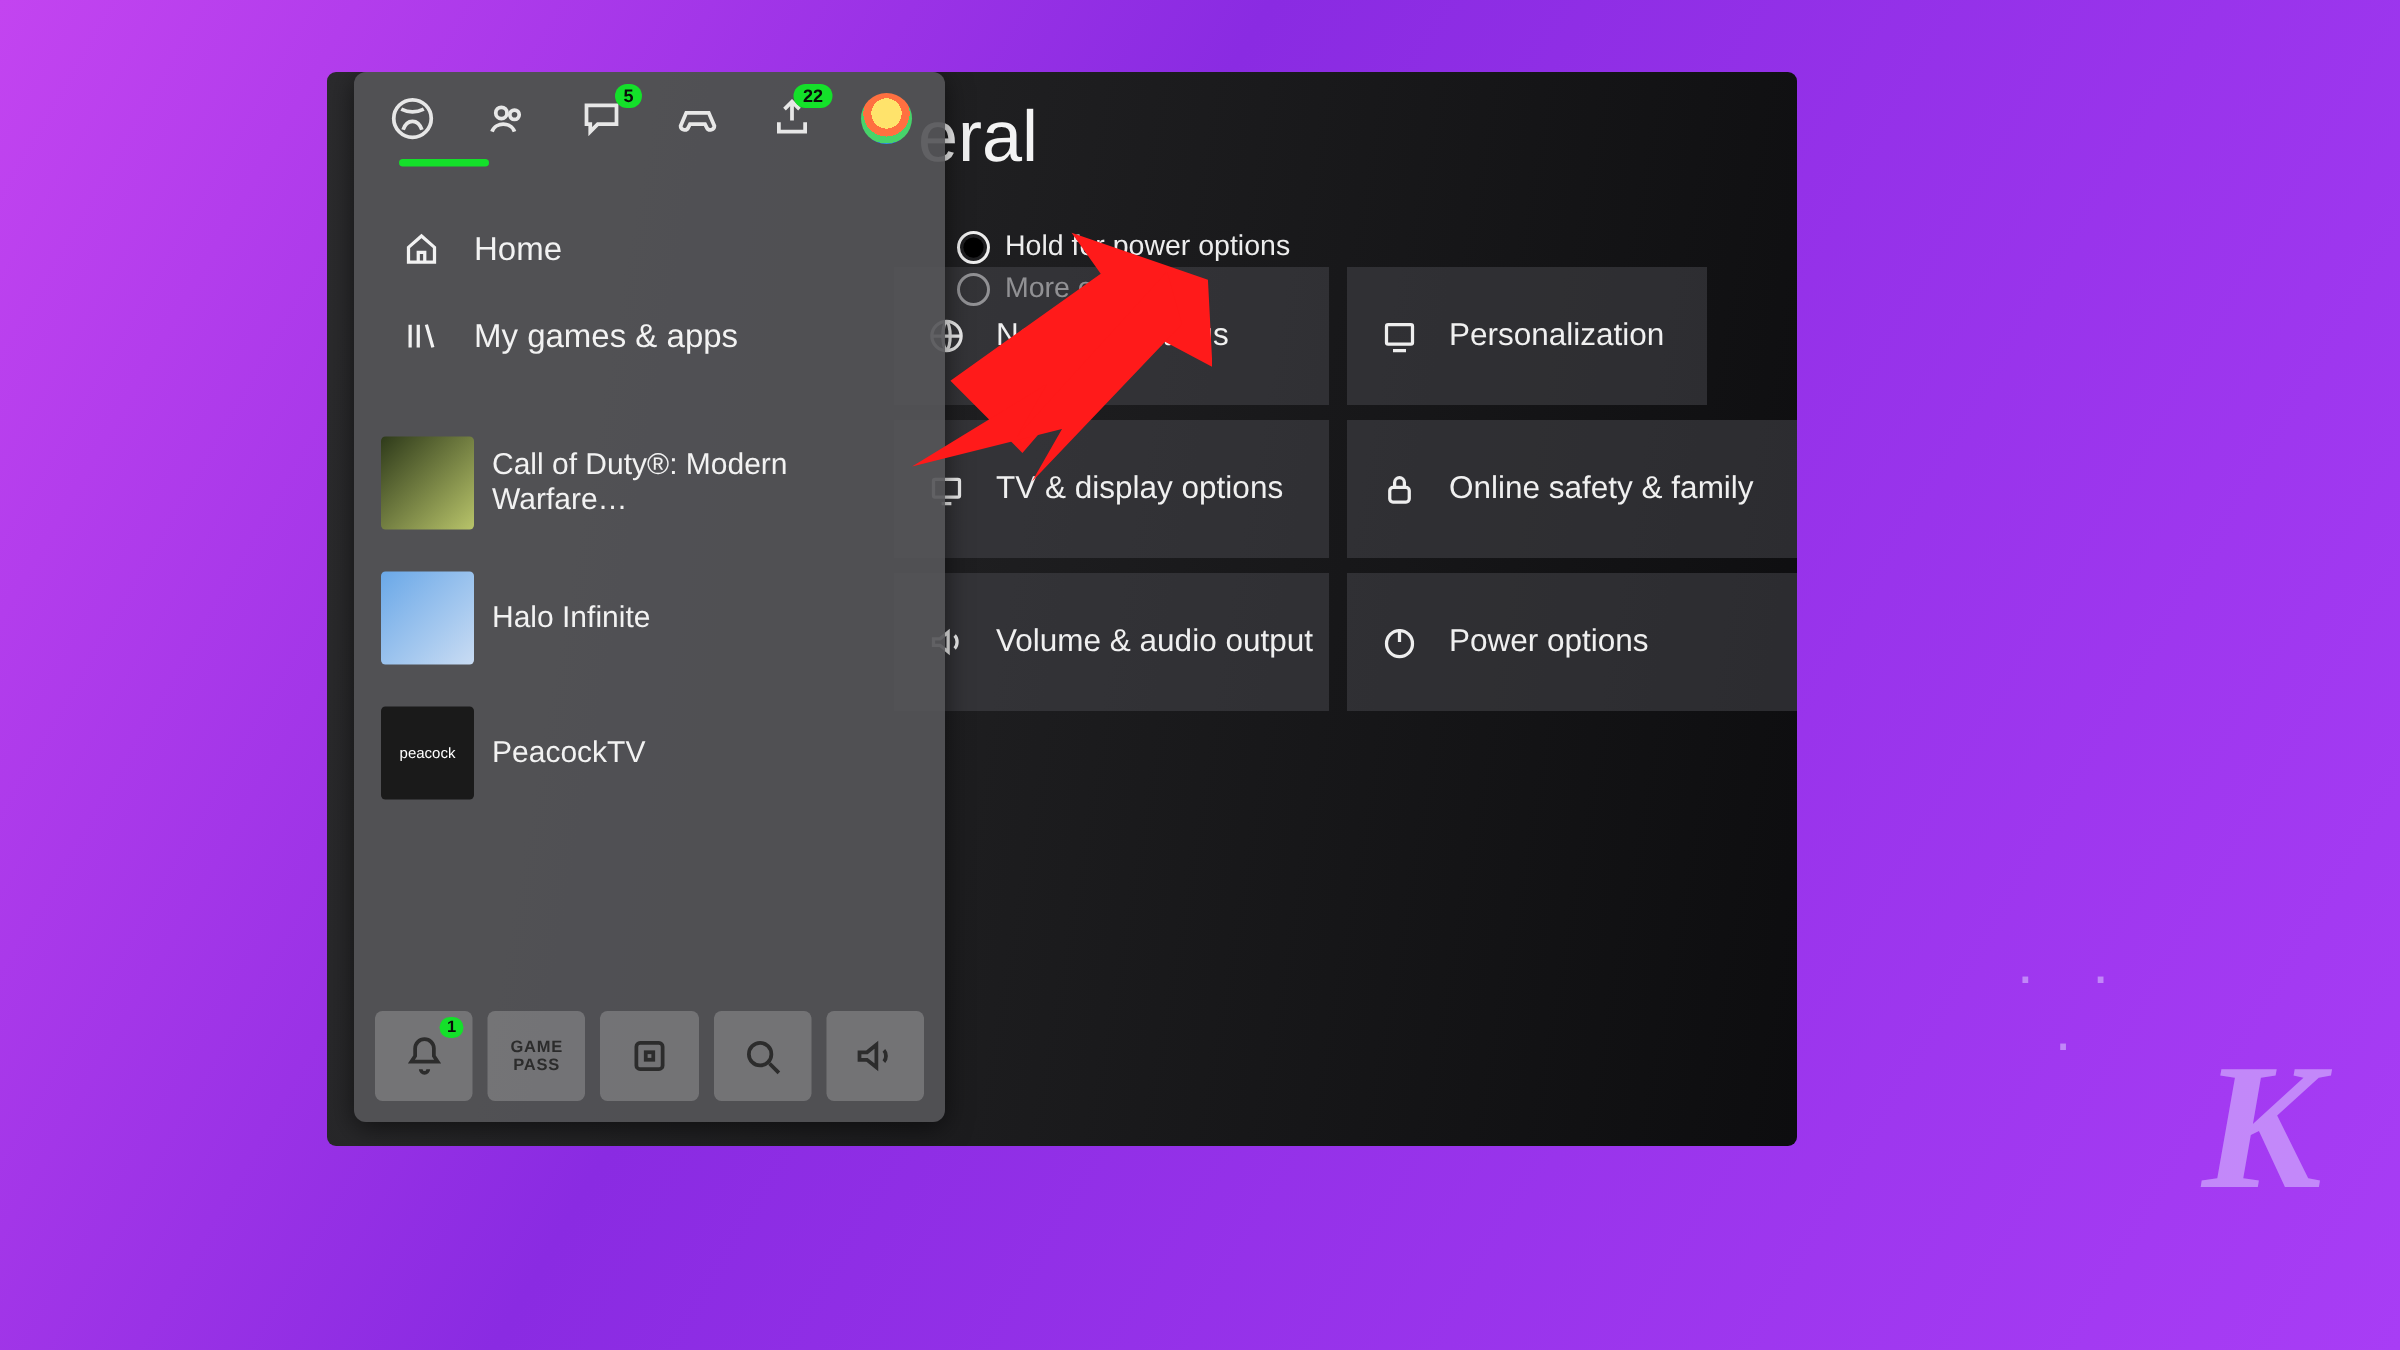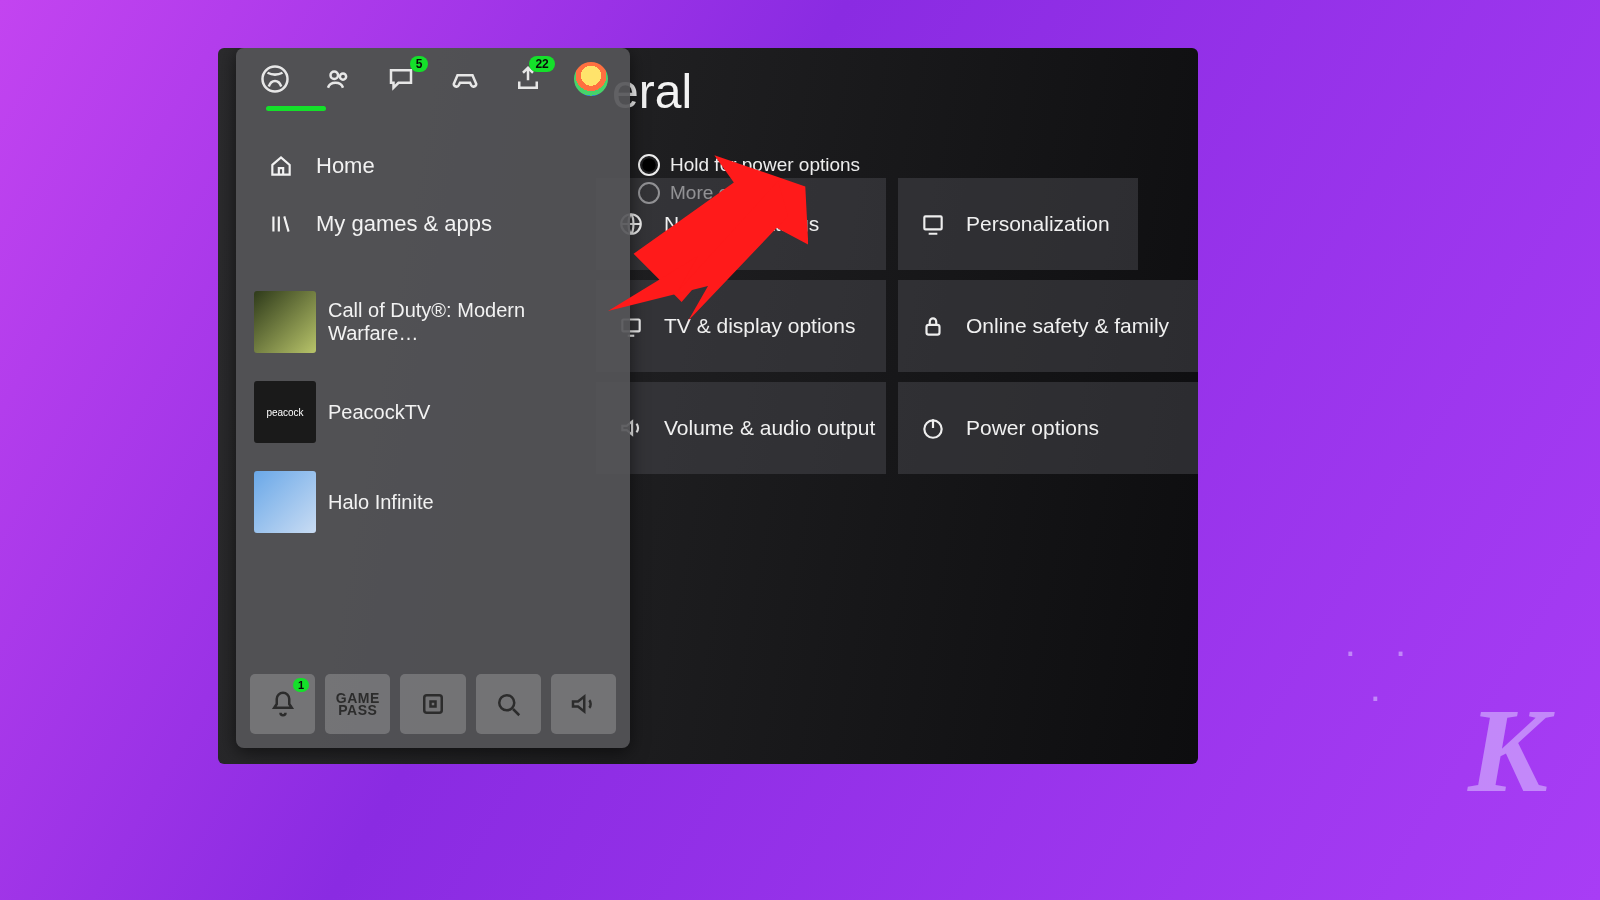--- a/index.html
+++ b/index.html
@@ -67,21 +67,21 @@
   .highlight-inner { position:absolute; inset:0; border:4px solid #17e028; border-radius:3px; pointer-events:none;}
   .bottom-bar {
     display:flex; gap:10px; padding:10px 14px 14px 14px;
   }
   .btile {
     width:66px; height:60px; background:rgba(210,210,210,0.28);
     border-radius:5px; display:flex; align-items:center; justify-content:center; position:relative;
   }
   .btile svg { width:30px; height:30px; stroke:#2c2c2c; fill:none; stroke-width:2;}
   .btile .badge { top:4px; right:6px; font-size:11px; padding:0 5px;}
-  .gp { font-size:14px; font-weight:800; text-align:center; line-height:12px; color:#2c2c2c; letter-spacing:0.5px;}
+  .gp { font-size:11px; font-weight:800; text-align:center; line-height:12px; color:#2c2c2c; letter-spacing:0.5px;}
   
   .bg-title { position:absolute; left:394px; top:16px; font-size:48px; color:#f3f3f3; font-weight:400;}
   .hint { position:absolute; display:flex; align-items:center; gap:10px; font-size:19px; color:#ededed;}
   .hint .ico { width:22px; height:22px; border:2px solid #ededed; border-radius:50%; display:flex;align-items:center;justify-content:center;}
   .tile {
     position:absolute; height:92px;
     background:rgba(70,70,74,0.55);
     display:flex; align-items:center; gap:18px;
     padding-left:20px; font-size:21px; color:#f0f0f0;
   }
@@ -236,28 +236,28 @@
       </div>
 
       <div style="height:18px"></div>
 
 
       <div class="menu-item app">
         <div class="thumb" style="background:linear-gradient(135deg,#2e3a1a,#b8c46a)"></div>
         <span>Call of Duty®: Modern Warfare…</span>
       </div>
       <div class="menu-item app">
+        <div class="thumb" style="background:linear-gradient(135deg,#6aa8e8,#c9dcf3)"></div>
+        <span>Halo Infinite</span>
+      </div>
+      <div class="menu-item app">
         <div class="thumb" style="background:#1a1a1a">
             <span>peacock</span>
           </div>
         <span>PeacockTV</span>
-      </div>
-      <div class="menu-item app">
-        <div class="thumb" style="background:linear-gradient(135deg,#6aa8e8,#c9dcf3)"></div>
-        <span>Halo Infinite</span>
       </div>
     </div>
 
     <div class="bottom-bar">
       <div class="btile">
         <svg viewBox="0 0 24 24">
             <path d="M12 3a5 5 0 0 0-5 5v4l-2 3h14l-2-3V8a5 5 0 0 0-5-5z"></path>
             <path d="M10 19a2 2 0 0 0 4 0"></path>
           </svg>
         <span class="badge">1</span>

